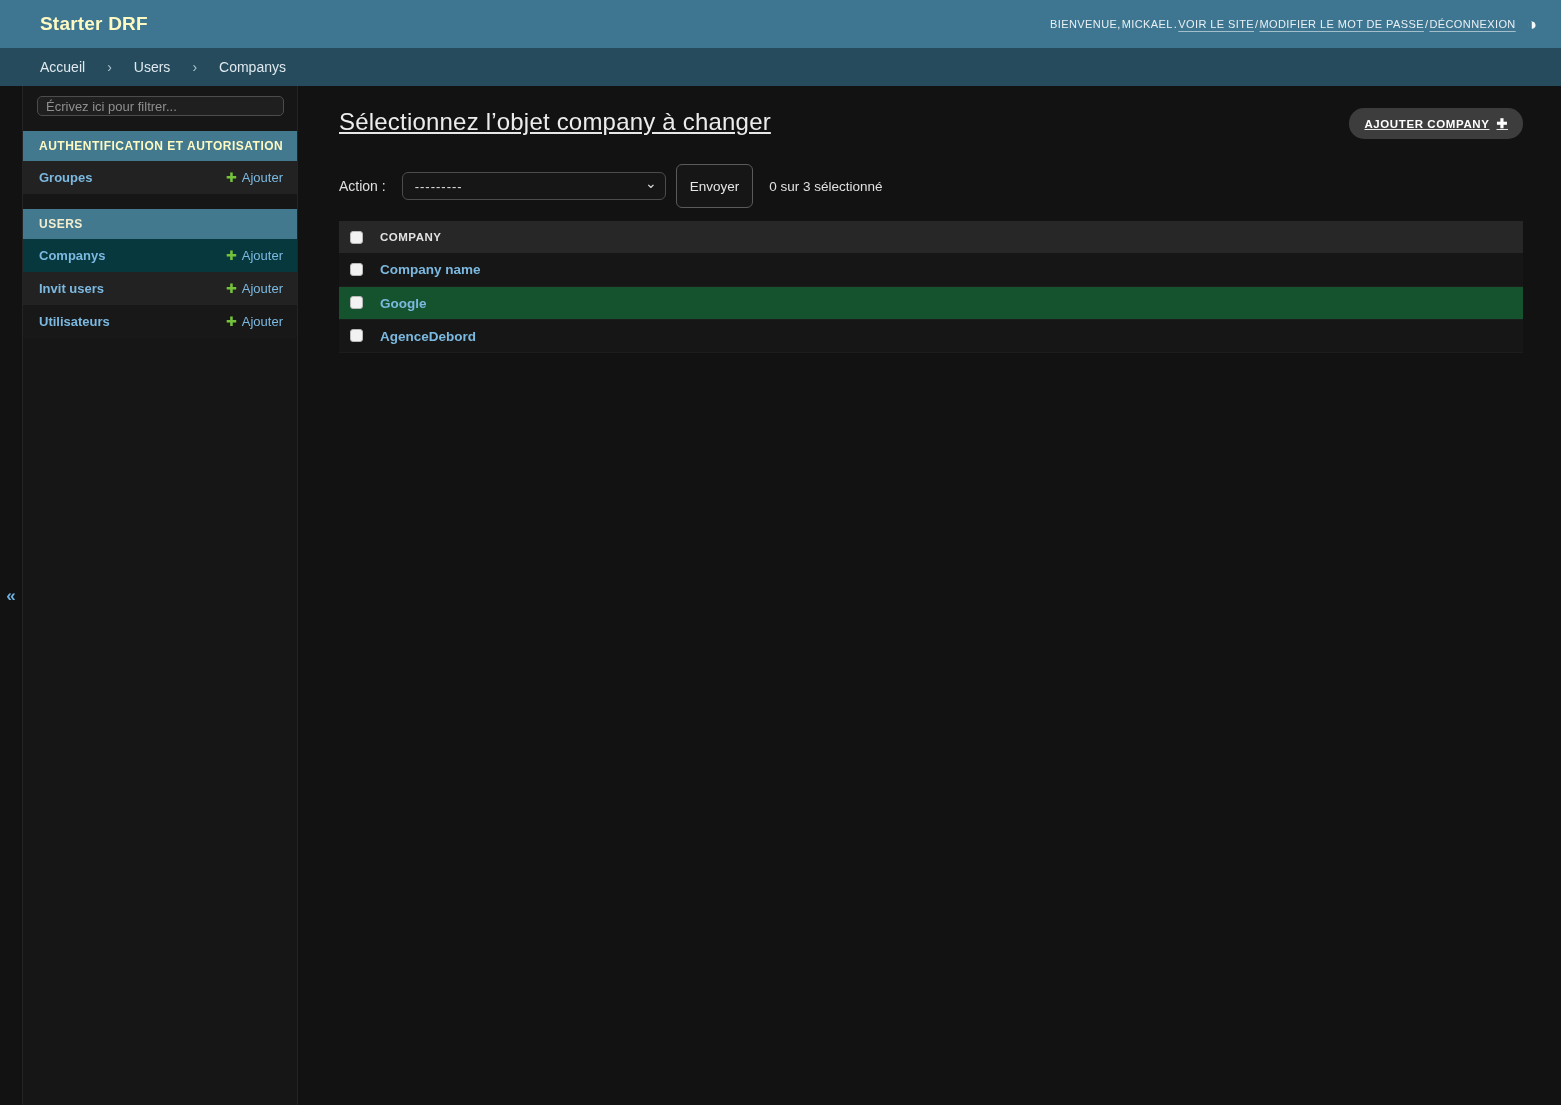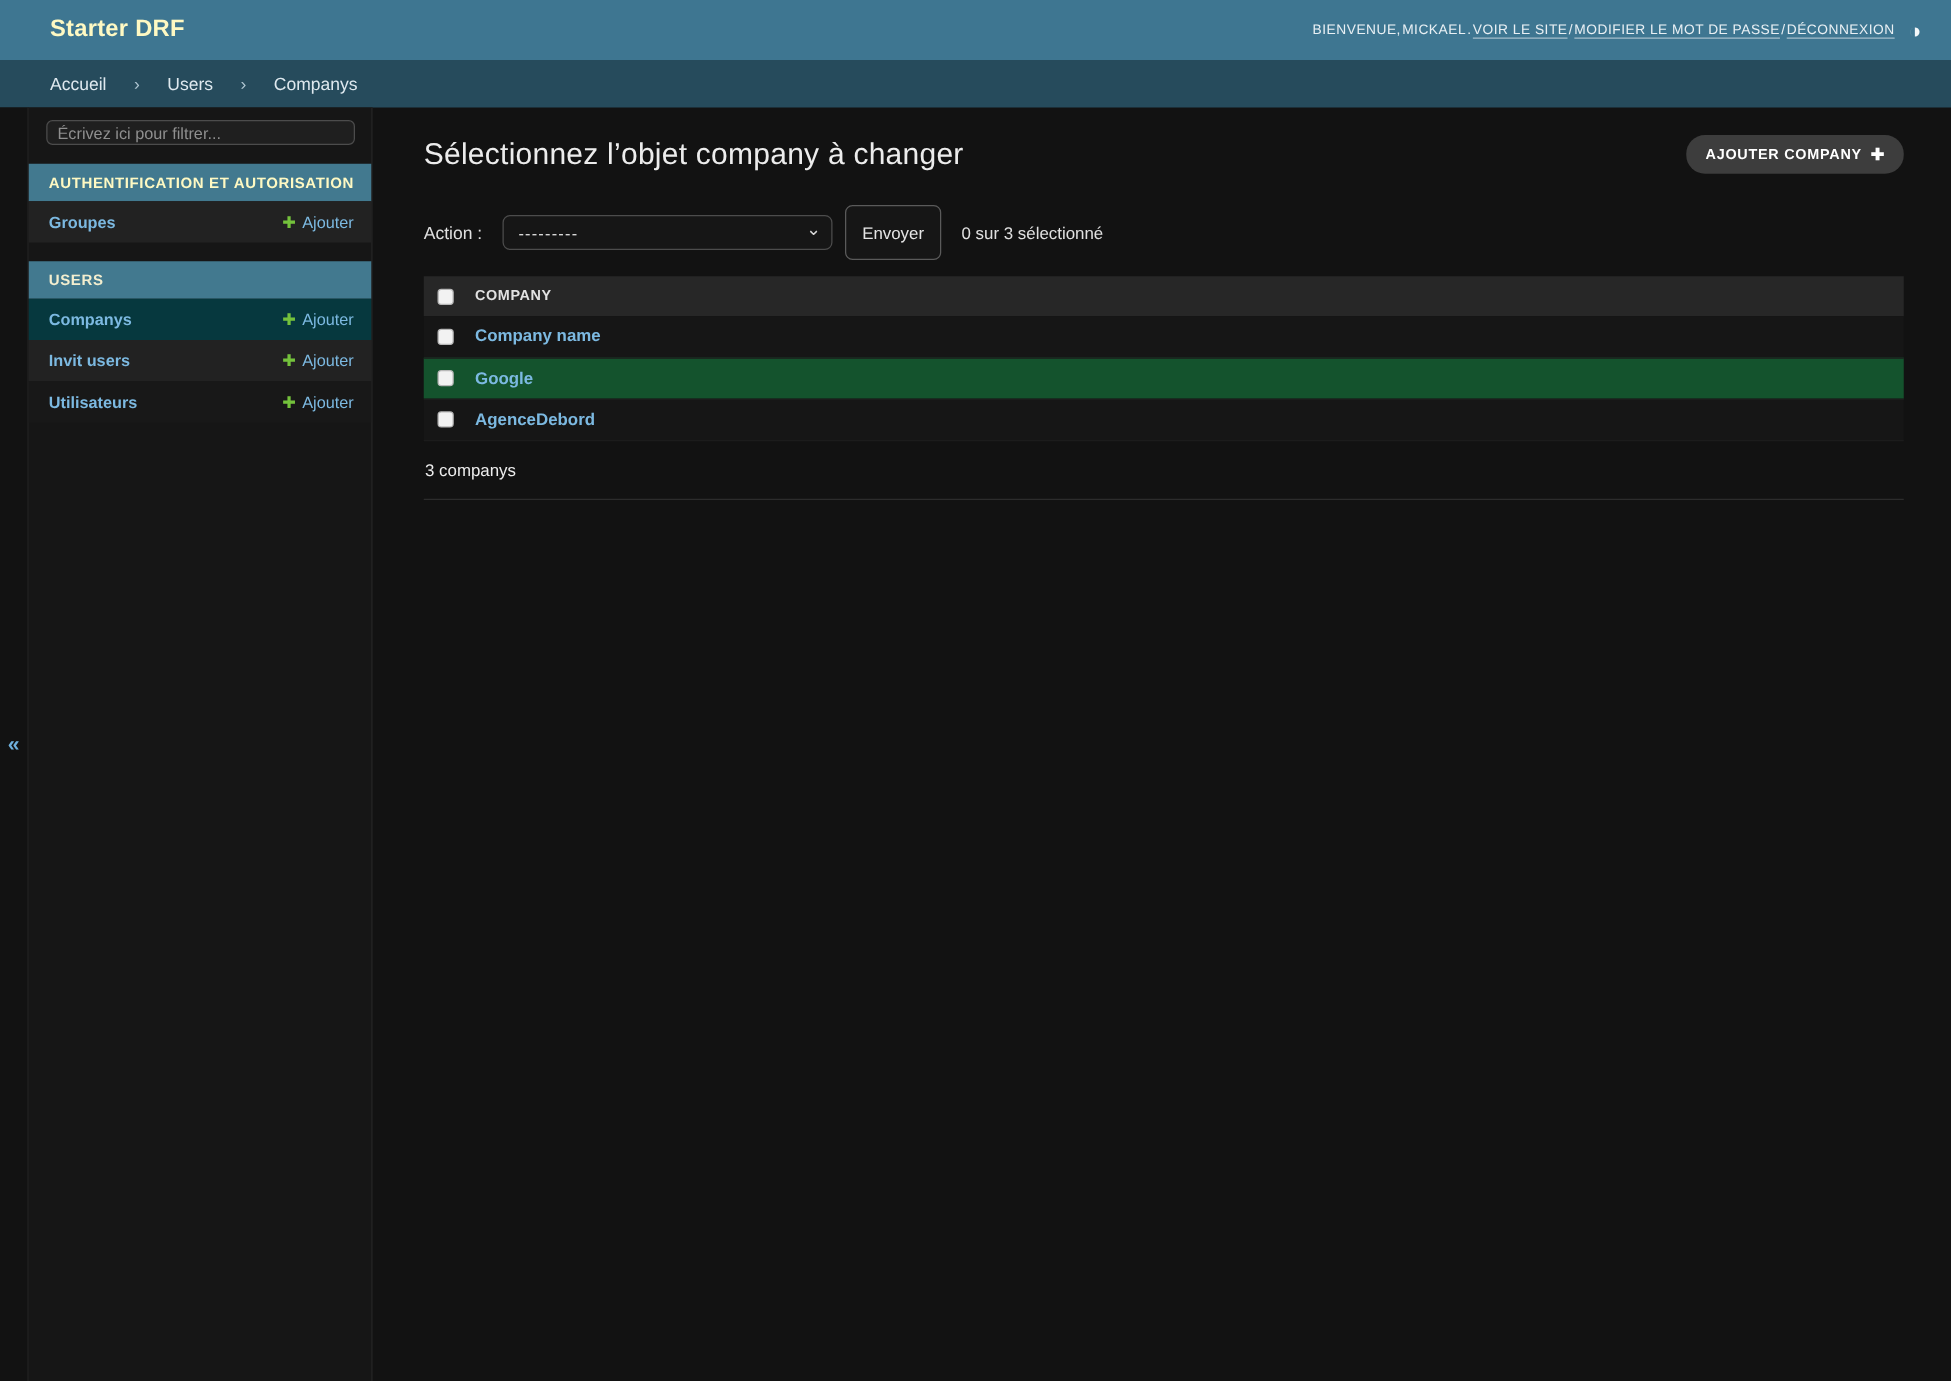--- a/index.html
+++ b/index.html
@@ -85,21 +85,21 @@
   .model-row.even { background: #181818; }
   .model-row.selected { background: #06383e; }
   .model-link { color: #7cb9e1; font-size: 13px; font-weight: 700; }
   .add-link { color: #7cb9e1; font-size: 13px; display: flex; align-items: center; gap: 5px; }
   .plus-icon { color: #74c23c; font-weight: 700; font-size: 13px; }
 
   
   #content {
     flex: 1; padding: 22px 38px 0 41px;
   }
-  #content-head { display: flex; justify-content: space-between; align-items: center; }
+  #content-head { display: flex; justify-content: space-between; align-items: flex-start; text-decoration: underline; }
   h1#page-title { font-size: 24px; font-weight: 400; color: #ececec; letter-spacing: .2px; }
   #add-object-btn {
     background: #3d3d3d; border: none; border-radius: 15px;
     color: #ffffff; font-size: 11.5px; font-weight: 700; letter-spacing: .6px;
     padding: 8px 15px; cursor: pointer; display: flex; align-items: center; gap: 7px;
     font-family: "Liberation Sans", sans-serif; text-transform: uppercase;
   }
   #add-object-btn .plus { font-size: 13px; }
 
   #actions-row {
@@ -267,15 +267,14 @@
         </tr>
         <tr class="row-even">
           <td class="cb-cell">
               <input type="checkbox" class="row-checkbox" style="">
             </td>
           <td><a href="#" class="row-link">AgenceDebord</a></td>
         </tr>
       </tbody>
     </table>
 
-    <div id="result-count">3 companys</div>
   </main>
 </div>
 
 </body></html>

